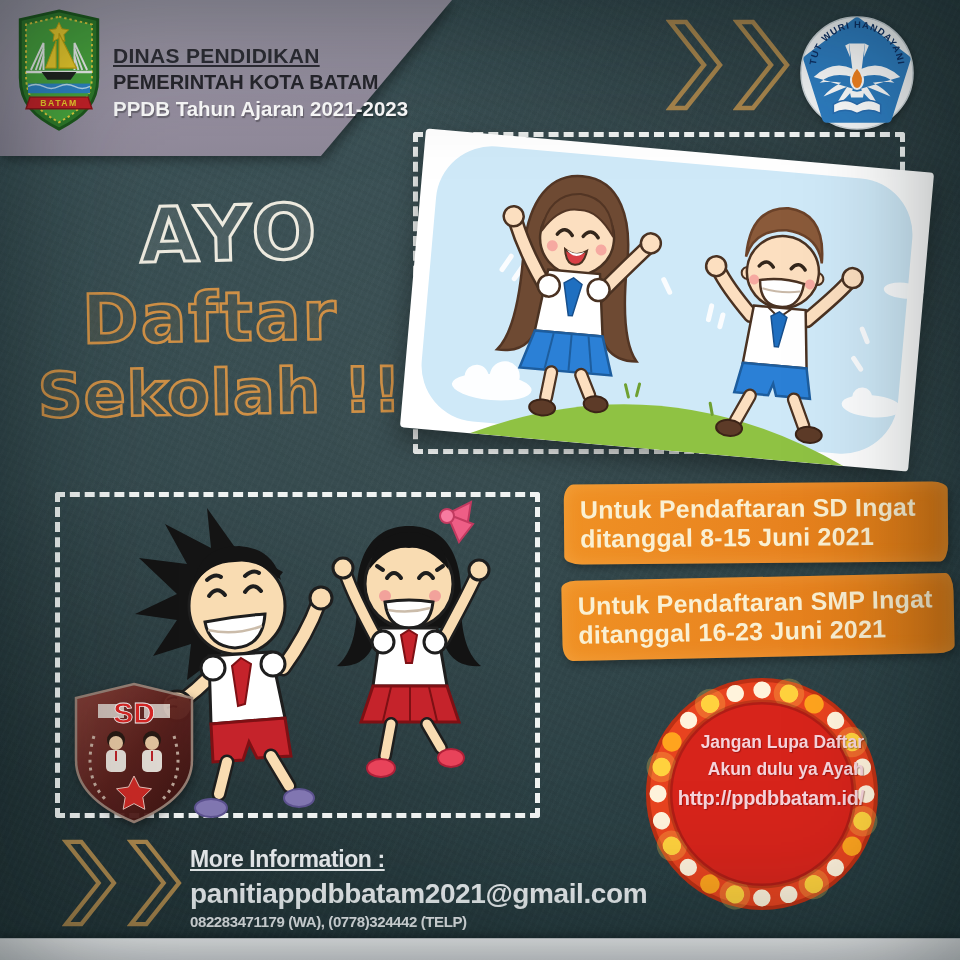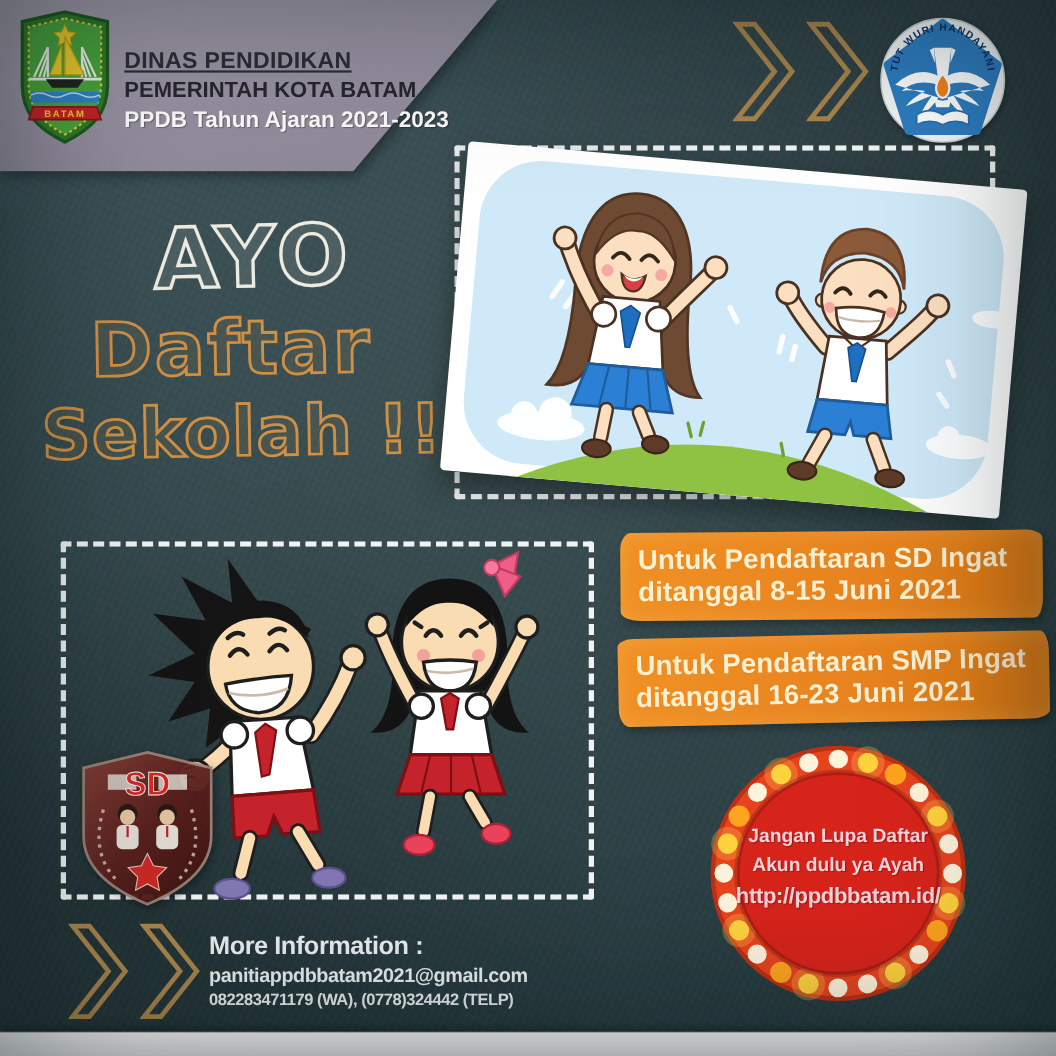--- a/index.html
+++ b/index.html
@@ -63,29 +63,29 @@
   .banner{position:absolute;color:#faf0d2;font-weight:700;font-size:25px;line-height:1.16;
     padding:11px 12px 11px 16px;letter-spacing:.2px;
     background:linear-gradient(97deg,#f09124 0%,#e8831f 55%,#dd7a13 100%);
     box-shadow:2px 4px 8px rgba(0,0,0,.3), inset 0 0 18px rgba(255,210,140,.25);}
   #banner-sd{left:564px;top:483px;width:384px;border-radius:10px 16px 8px 18px / 16px 8px 18px 8px;transform:rotate(-.5deg);}
   #banner-smp{left:562px;top:577px;width:392px;border-radius:14px 8px 18px 10px / 8px 18px 8px 16px;transform:rotate(-1.2deg);}
 
   
   .marquee{position:absolute;left:642px;top:674px;width:240px;height:240px;}
   .marquee svg{position:absolute;inset:0;}
-  .marquee-text{position:absolute;left:18px;top:72px;width:204px;text-align:center;
+  .marquee-text{position:absolute;left:18px;top:55px;width:204px;text-align:right;
     color:#f6d3da;font-weight:700;line-height:1.55;text-shadow:1px 1px 1px rgba(80,0,0,.4);}
   .mq-l{font-size:17.5px;}
   .mq-url{font-size:20px;letter-spacing:-.3px;}
 
   
   .footer-text{position:absolute;left:190px;top:845px;color:#eaeef0;font-weight:700;letter-spacing:-.4px;line-height:1.22;}
-  .ft-title{font-size:23px;}
-  .ft-email{font-size:18px;margin-top:4px;}
+  .ft-title{font-size:23px;text-decoration:underline;}
+  .ft-email{font-size:28px;margin-top:4px;}
   .ft-phone{font-size:15px;margin-top:2px;}
 
   .bottom-strip{position:absolute;left:0;top:938px;width:960px;height:22px;
     background:linear-gradient(180deg,#fafbfc,#e8eaed);border-top:1px solid #cfd3d6;
     box-shadow:0 -3px 7px rgba(0,0,0,.28);}
 </style>
 </head>
 <body>
 
 <div class="poster">

